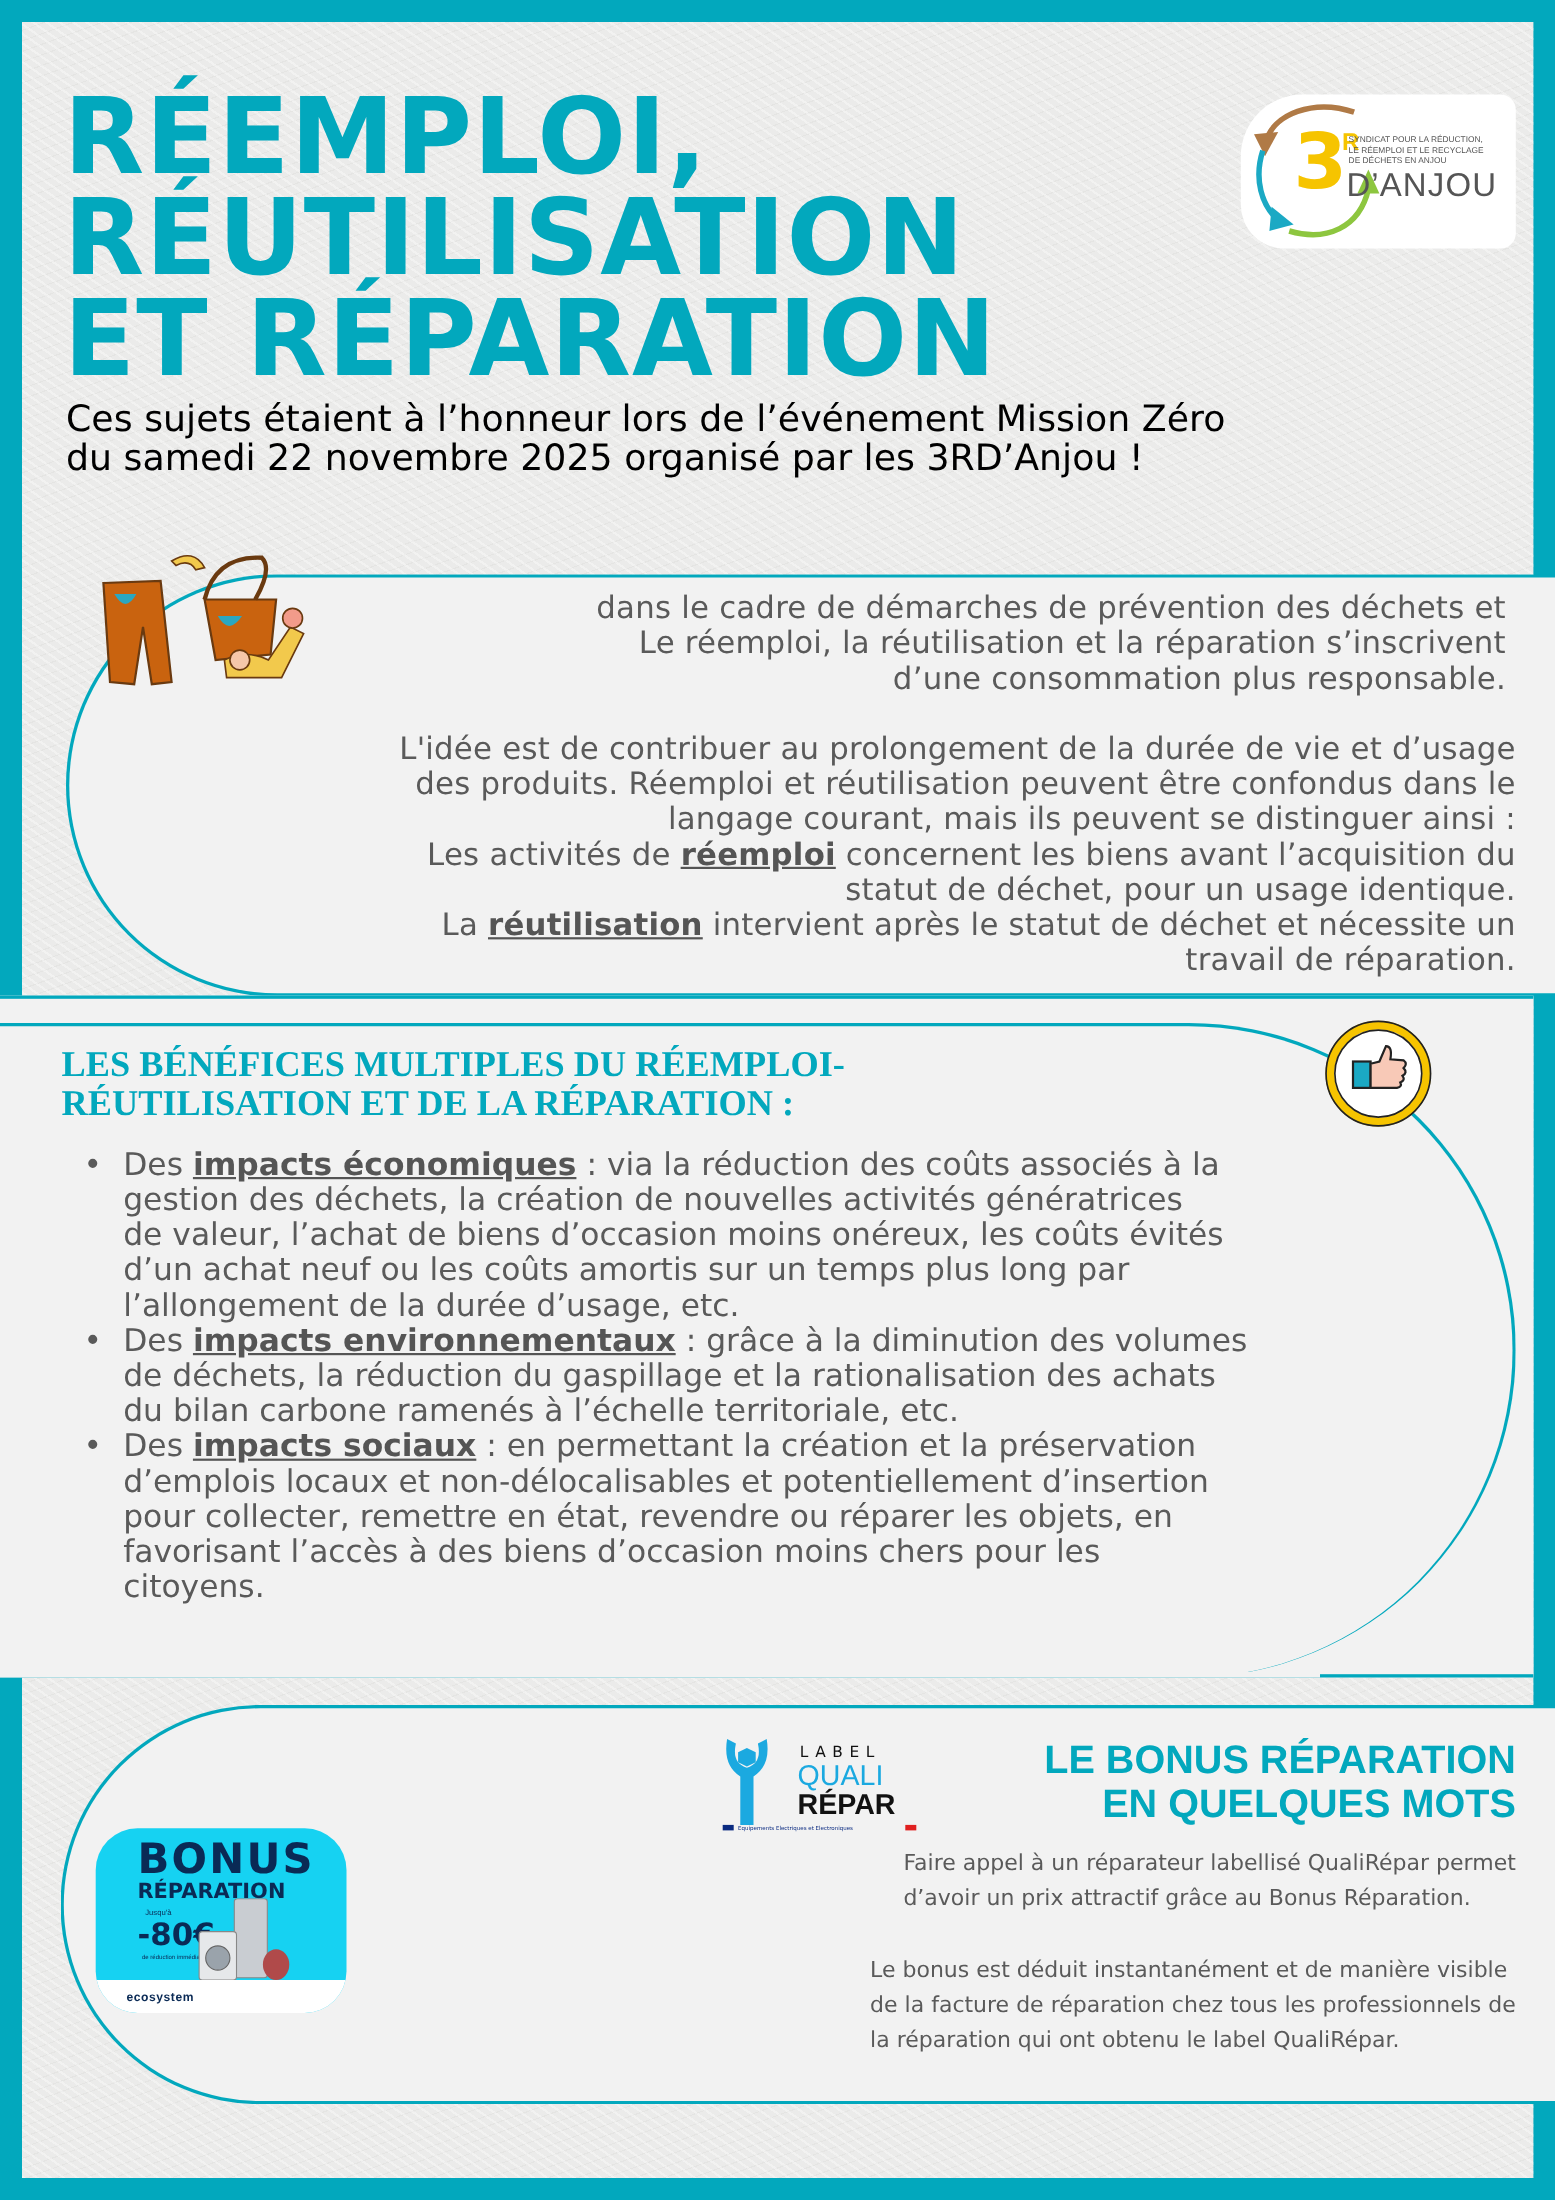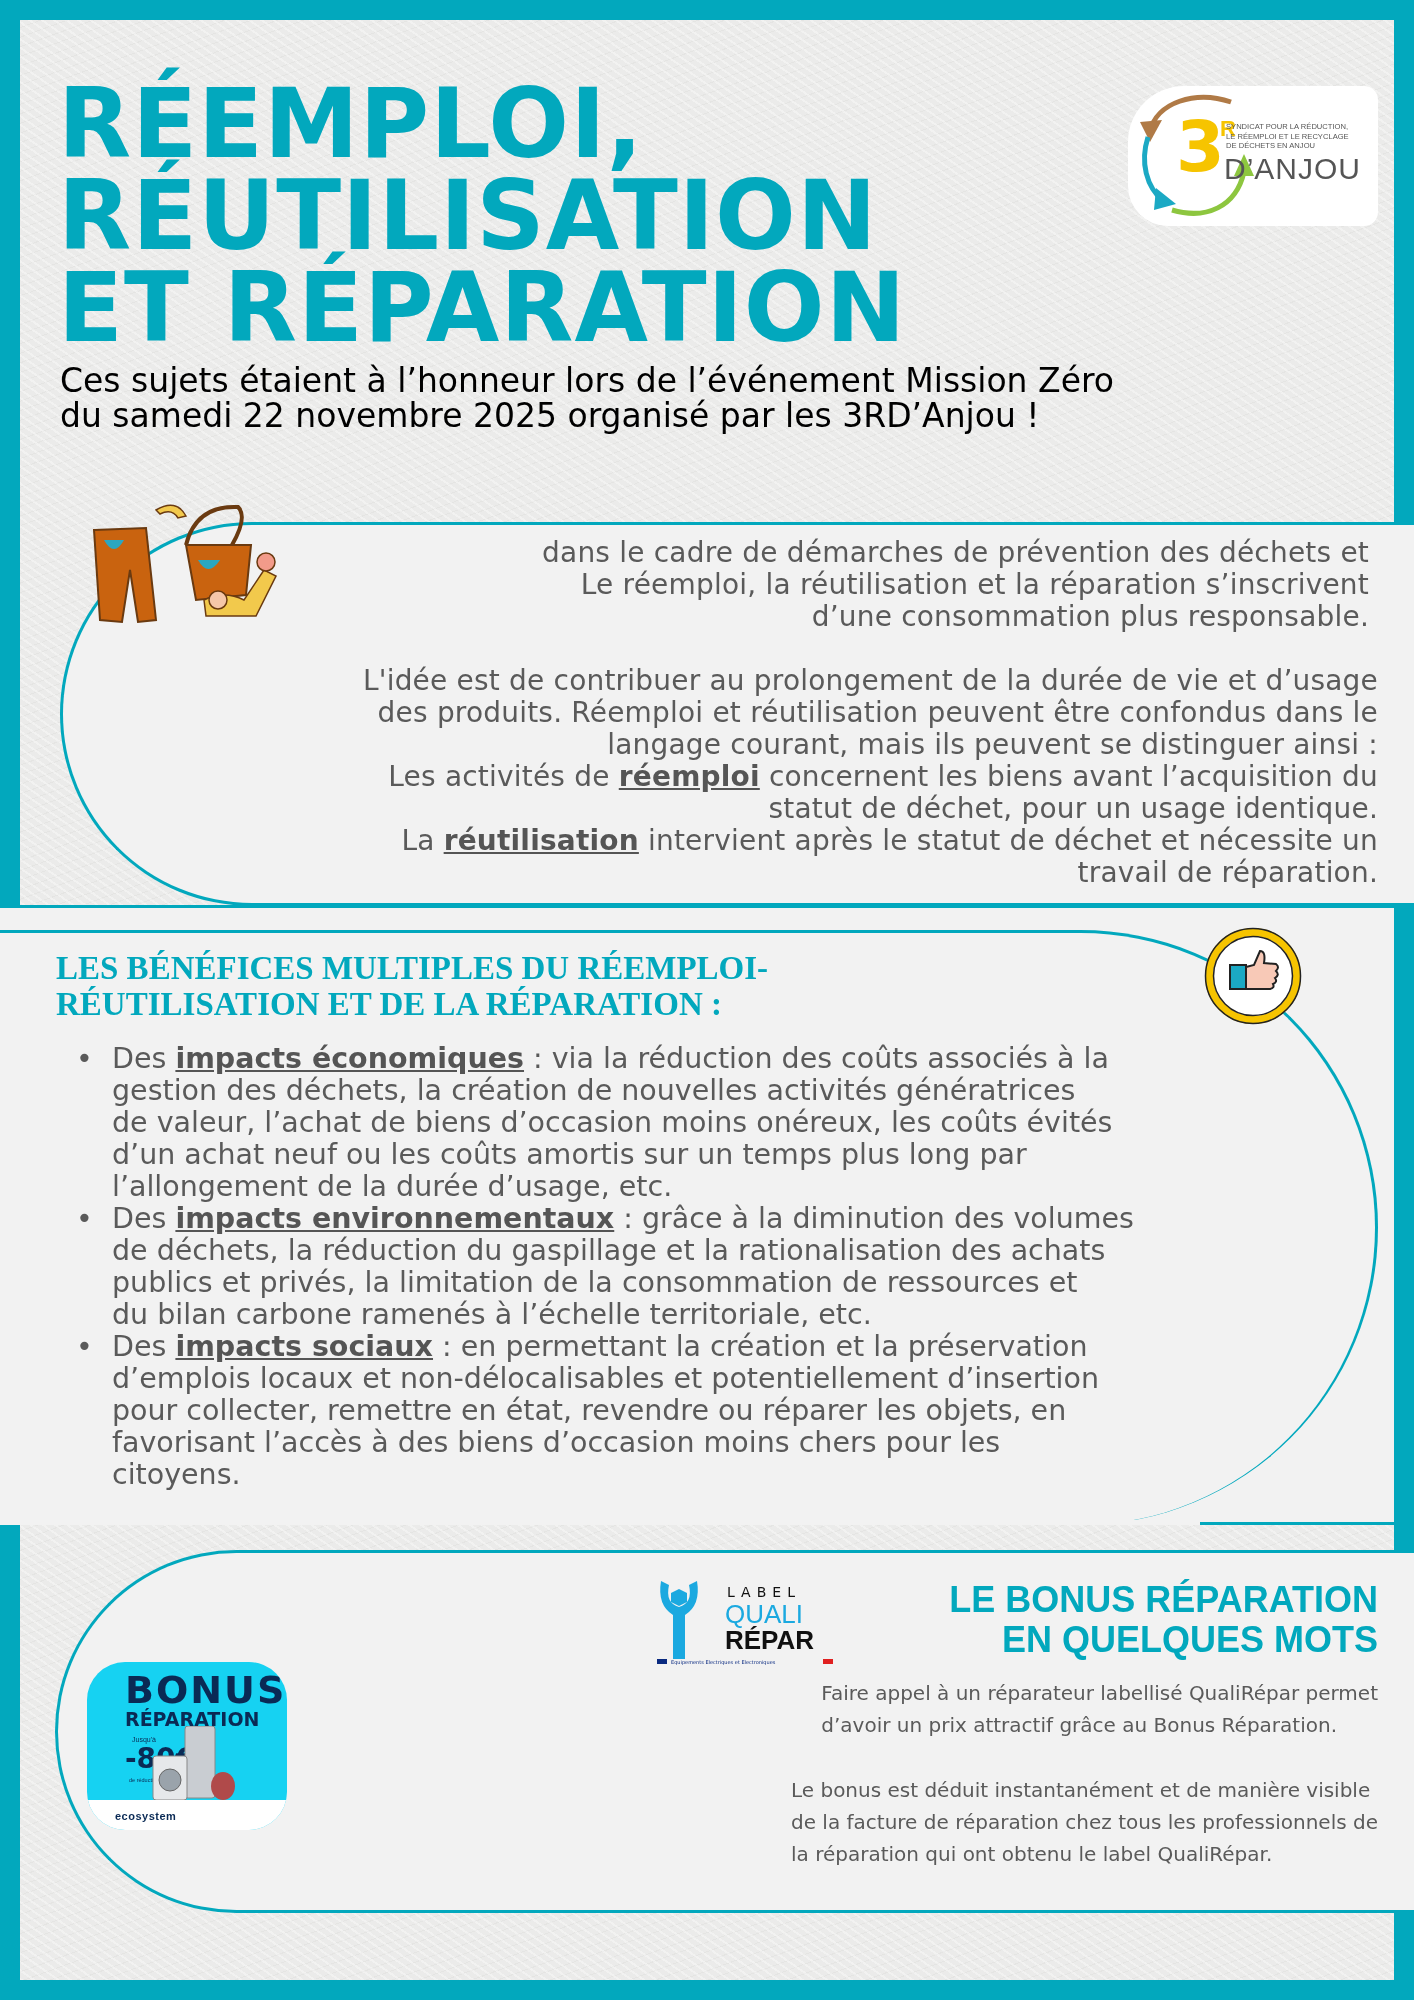--- a/index.html
+++ b/index.html
@@ -96,21 +96,21 @@
   }
   .h3 div { white-space: nowrap; }
   .p3-text {
     position: absolute; right: 36px; text-align: left; font-size: 20px; line-height: 32px; color: #5a5a5a;
     font-family: "DejaVu Sans", sans-serif;
   }
   .p3-text div { white-space: nowrap; }
   .p3-a { top: 1677px; }
   .p3-b { top: 1774px; }
   .bonus-card {
-    position: absolute; left: 87px; top: 1662px; width: 200px; height: 168px;
+    position: absolute; left: 87px; top: 1662px; width: 228px; height: 168px;
     background: #16D2F2; border-radius: 38px; overflow: hidden;
   }
   .bonus-card .foot { position: absolute; left: 0; right: 0; bottom: 0; height: 30px; background: #fff; }
   .bonus-card .b1 { position: absolute; left: 38px; top: 6px; font-size: 38px; font-weight: 900; color: #0A2A55; letter-spacing: 2px; font-family: "DejaVu Sans", sans-serif; }
   .bonus-card .b2 { position: absolute; left: 38px; top: 46px; font-size: 19px; font-weight: 900; color: #0A2A55; font-family: "DejaVu Sans", sans-serif; }
   .bonus-card .b3 { position: absolute; left: 45px; top: 74px; font-size: 7px; color: #0A2A55; }
   .bonus-card .b4 { position: absolute; left: 38px; top: 80px; font-size: 28px; font-weight: 900; color: #0A2A55; font-family: "DejaVu Sans", sans-serif; }
   .bonus-card .b5 { position: absolute; left: 42px; top: 115px; font-size: 5.5px; color: #0A2A55; }
   .bonus-card .b6 { position: absolute; left: 28px; bottom: 8px; font-size: 11px; font-weight: bold; color: #0A2A55; letter-spacing: 0.5px; }
   .bonus-card .appl { position: absolute; right: 40px; top: 64px; }
@@ -208,21 +208,20 @@
     <div class="l"><span>Des </span><strong class="u">impacts économiques</strong><span> : via la réduction des coûts associés à la</span></div>
     <div class="l">gestion des déchets, la création de nouvelles activités génératrices</div>
     <div class="l">de valeur, l’achat de biens d’occasion moins onéreux, les coûts évités</div>
     <div class="l">d’un achat neuf ou les coûts amortis sur un temps plus long par</div>
     <div class="l">l’allongement de la durée d’usage, etc.</div>
   </div>
   <div class="benefit">
     <span class="dot">•</span>
     <div class="l"><span>Des </span><strong class="u">impacts environnementaux</strong><span> : grâce à la diminution des volumes</span></div>
     <div class="l">de déchets, la réduction du gaspillage et la rationalisation des achats</div>
-    <div class="l">publics et privés, la limitation de la consommation de ressources et</div>
     <div class="l">du bilan carbone ramenés à l’échelle territoriale, etc.</div>
   </div>
   <div class="benefit">
     <span class="dot">•</span>
     <div class="l"><span>Des </span><strong class="u">impacts sociaux</strong><span> : en permettant la création et la préservation</span></div>
     <div class="l">d’emplois locaux et non-délocalisables et potentiellement d’insertion</div>
     <div class="l">pour collecter, remettre en état, revendre ou réparer les objets, en</div>
     <div class="l">favorisant l’accès à des biens d’occasion moins chers pour les</div>
     <div class="l">citoyens.</div>
   </div>

